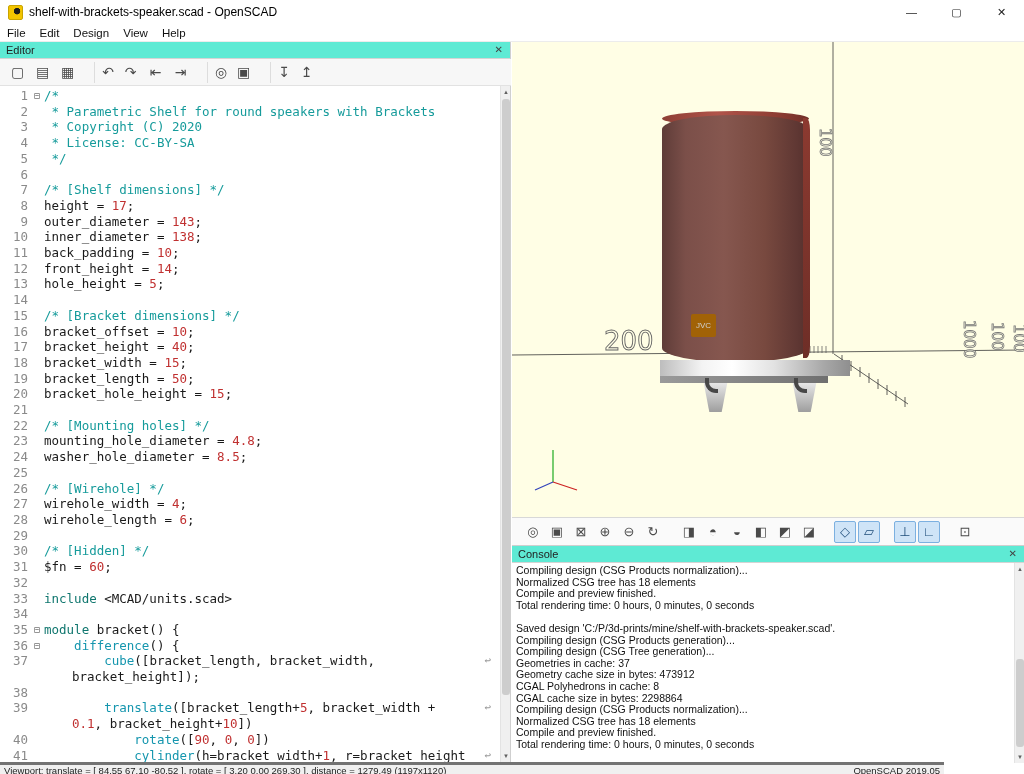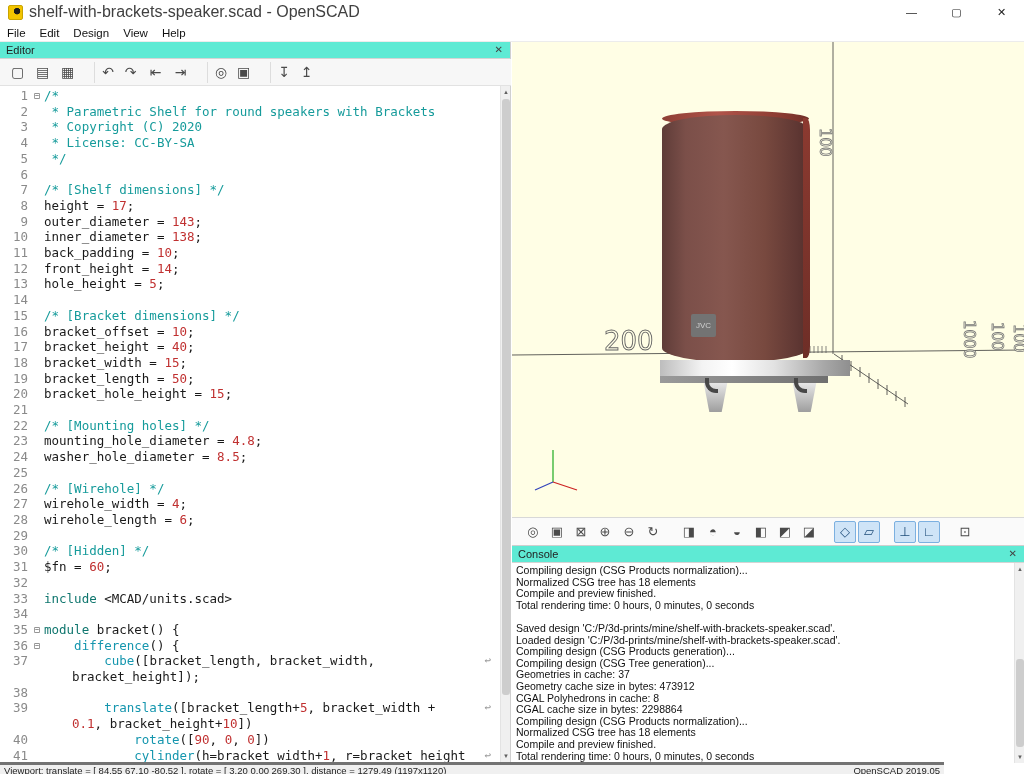--- a/index.html
+++ b/index.html
@@ -3,21 +3,21 @@
 <meta charset="utf-8">
 <style>
   * { margin:0; padding:0; box-sizing:border-box; }
   html,body { width:1024px; height:774px; overflow:hidden; font-family:"Liberation Sans",sans-serif; }
   #app { position:relative; width:1024px; height:774px; background:#ffffff; color:#000; }
 
   
   .titlebar { position:absolute; left:0; top:0; width:1024px; height:24px; background:#ffffff; display:flex; align-items:center; }
   .logo { width:15px; height:15px; margin:0 6px 0 8px; border-radius:2px;
           background:radial-gradient(circle at 62% 40%, #1a1a1a 0 3px, #f2c400 3.5px); border:1px solid #c9a400; }
-  .win-title { font-size:16px; color:#404040; }
+  .win-title { font-size:12px; color:#000000; }
   .win-controls { position:absolute; right:0; top:0; height:24px; display:flex; }
   .win-btn { width:45px; height:24px; display:flex; align-items:center; justify-content:center; font-size:11px; color:#222; }
 
   
   .menubar { position:absolute; left:0; top:24px; width:1024px; height:18px; background:#ffffff; display:flex; align-items:center; border-bottom:1px solid #ececec; }
   .menu-item { font-size:11.5px; padding:0 7px; color:#111; }
 
   
   .editor-panel { position:absolute; left:0; top:42px; width:511px; height:720px; background:#ffffff; border-right:1px solid #cfcfcf; }
   .panel-header { position:relative; height:17px; background:#5eead4; border-bottom:1px solid #d4d4d4; display:flex; align-items:center; padding:0 6px; font-size:11px; color:#222; }
@@ -50,21 +50,21 @@
   .viewport { position:absolute; left:0; top:0; width:512px; height:475px; background:#fffee5; overflow:hidden; }
   .scene { position:absolute; left:0; top:0; }
 
   .cylinder { position:absolute; left:150px; top:73px; width:147px; height:247px;
     background:linear-gradient(90deg,#5e3c38 0%,#7b4f49 16%,#86574f 42%,#78493f 70%,#5f3733 92%,#54302c 100%);
     border-radius:50% / 14px; }
   .cyl-rim { position:absolute; left:150px; top:69px; width:147px; height:15px; border-radius:50%;
     background:linear-gradient(90deg,#8e3f35,#b0544a 38%,#8c3c32 80%,#702f28); }
   .cyl-edge { position:absolute; left:291px; top:76px; width:7px; height:240px;
     background:linear-gradient(180deg,#8c3a30,#6e2e27); border-radius:0 50% 50% 0 / 0 12px 12px 0; }
-  .speaker-badge { position:absolute; left:179px; top:272px; width:25px; height:23px; background:#737373; border-radius:2px;
+  .speaker-badge { position:absolute; left:179px; top:272px; width:25px; height:23px; background:#a16207; border-radius:2px;
     color:#cfcfcf; font-size:8px; display:flex; align-items:center; justify-content:center; }
   .shelf { position:absolute; left:148px; top:318px; width:190px; height:16px;
     background:linear-gradient(90deg,#bdbdbd 0%,#f3f3f3 22%,#ffffff 38%,#e2e2e2 60%,#a8a8a8 86%,#8f8f8f 100%); }
   .shelf-under { position:absolute; left:148px; top:334px; width:168px; height:7px;
     background:linear-gradient(90deg,#9a9a9a,#7d7d7d 70%,#6f6f6f); }
   .bracket { position:absolute; top:341px; width:31px; height:29px;
     background:linear-gradient(180deg,#e6e6e6,#9e9e9e); clip-path:polygon(12% 0,88% 0,70% 100%,30% 100%); }
   .bracket.b-left { left:188px; } .bracket.b-right { left:277px; }
   .hook { position:absolute; top:336px; width:13px; height:15px; border-left:4px solid #474747; border-bottom:4px solid #474747; border-bottom-left-radius:11px; }
   .hook.h-left { left:193px; } .hook.h-right { left:282px; }
@@ -424,21 +424,20 @@
         <span>Console</span>
         <span class="panel-close">✕</span>
       </div>
       <div class="c-body">
           <div class="con-line">Compiling design (CSG Products normalization)...</div>
           <div class="con-line">Normalized CSG tree has 18 elements</div>
           <div class="con-line">Compile and preview finished.</div>
           <div class="con-line">Total rendering time: 0 hours, 0 minutes, 0 seconds</div>
           <div class="con-line"> </div>
           <div class="con-line">Saved design 'C:/P/3d-prints/mine/shelf-with-brackets-speaker.scad'.</div>
-          <div class="con-line">Loaded design 'C:/P/3d-prints/mine/shelf-with-brackets-speaker.scad'.</div>
           <div class="con-line">Compiling design (CSG Products generation)...</div>
           <div class="con-line">Compiling design (CSG Tree generation)...</div>
           <div class="con-line">Geometries in cache: 37</div>
           <div class="con-line">Geometry cache size in bytes: 473912</div>
           <div class="con-line">CGAL Polyhedrons in cache: 8</div>
           <div class="con-line">CGAL cache size in bytes: 2298864</div>
           <div class="con-line">Compiling design (CSG Products normalization)...</div>
           <div class="con-line">Normalized CSG tree has 18 elements</div>
           <div class="con-line">Compile and preview finished.</div>
           <div class="con-line">Total rendering time: 0 hours, 0 minutes, 0 seconds</div>

